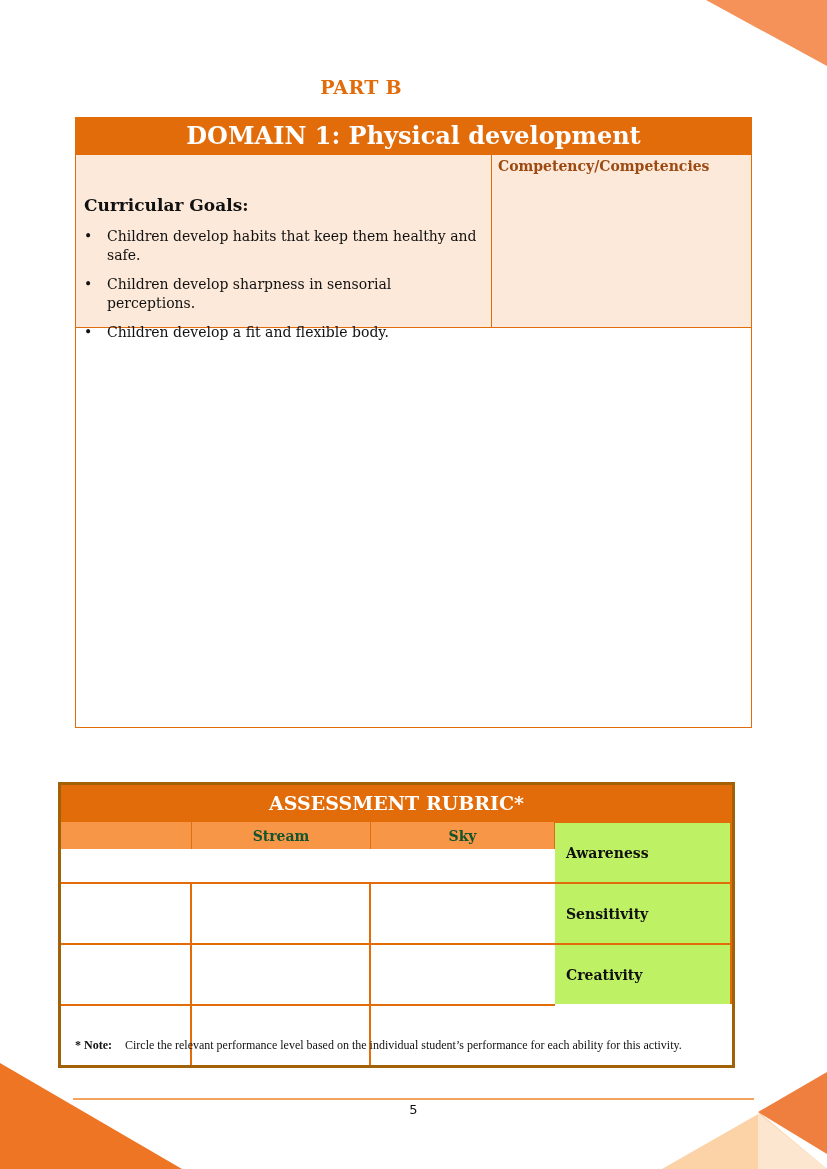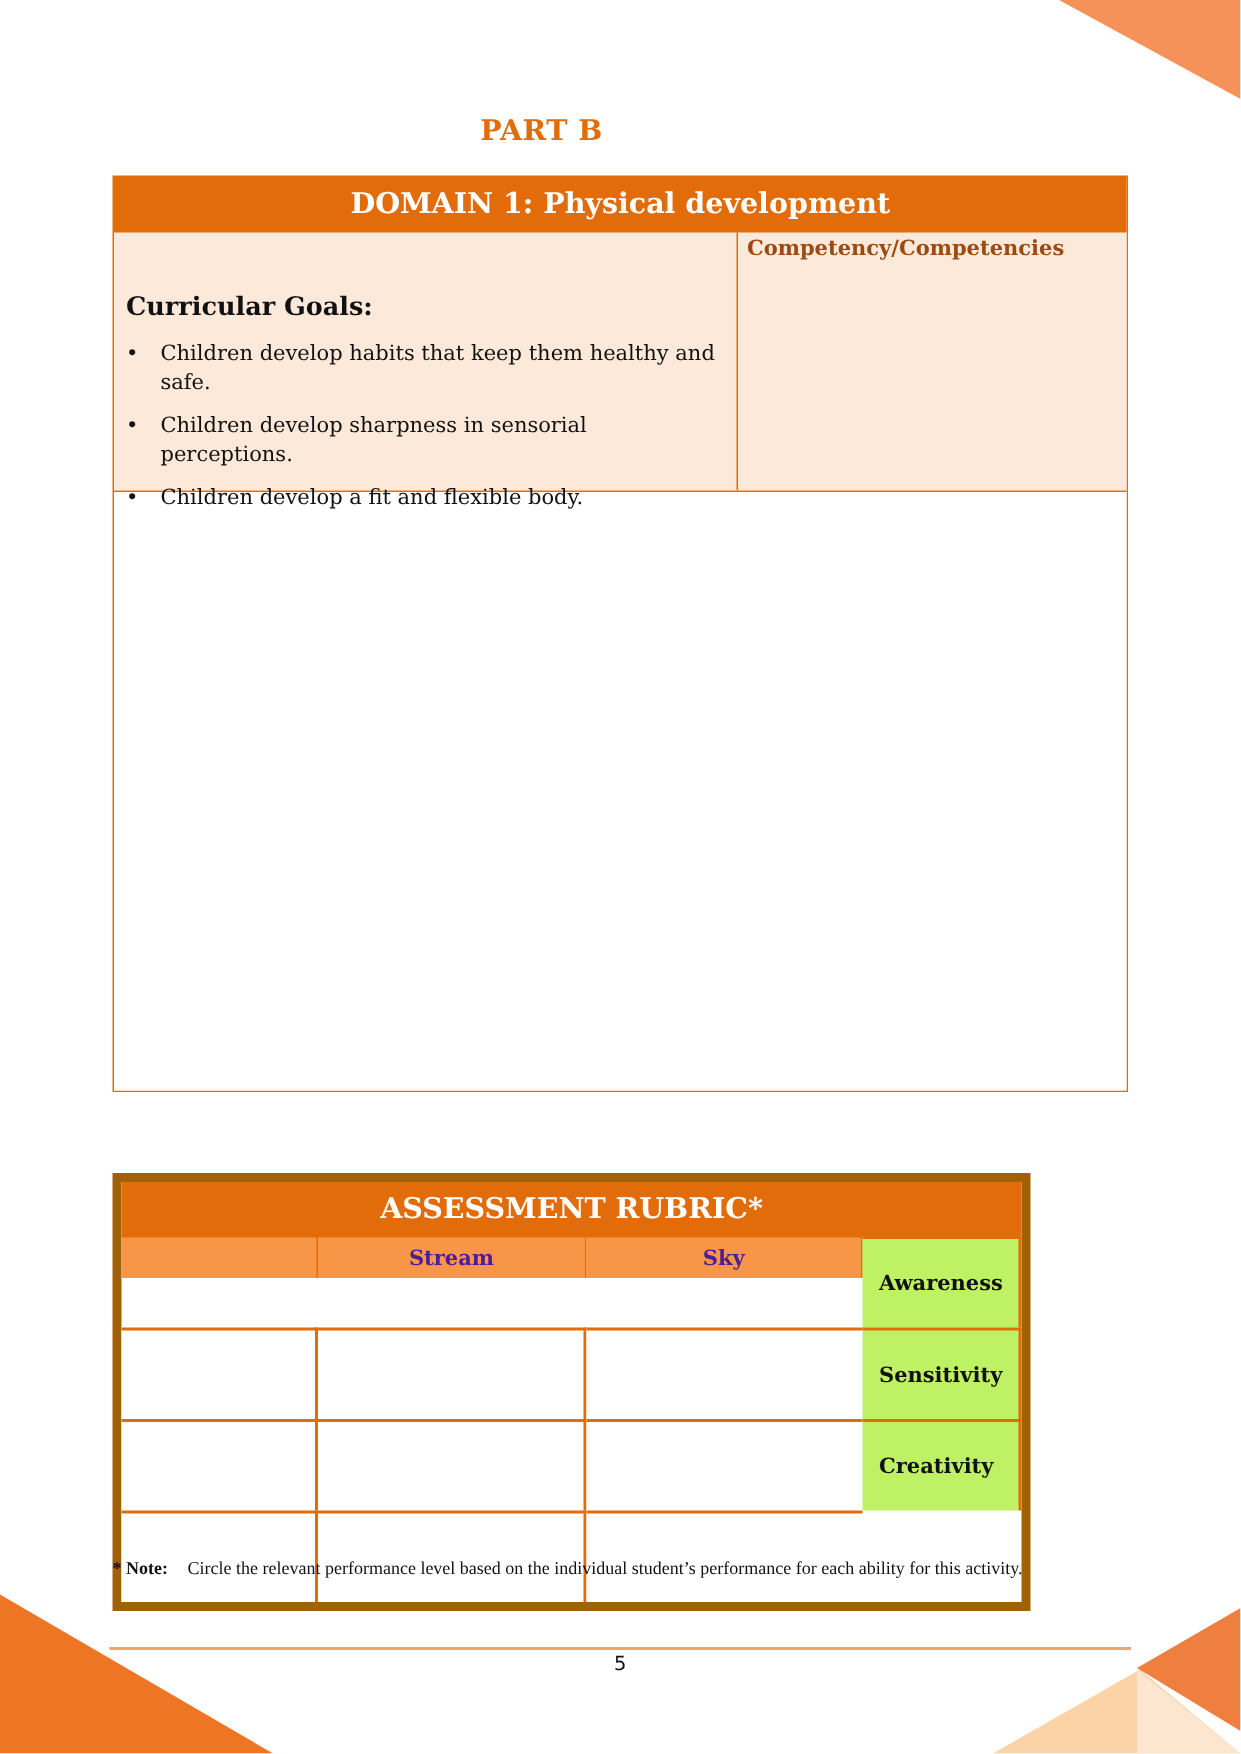--- a/index.html
+++ b/index.html
@@ -14,41 +14,41 @@
       letter-spacing: 0.3px;
     }
 
     
     .domain-table {
       position: absolute; left: 75px; top: 117px; width: 677px;
       border: 1px solid #e36c0a;
     }
     .band {
       background: #e36c0a; color: #fff; text-align: center; font-weight: bold;
-      font-size: 19px; height: 36px; line-height: 36px;
+      font-size: 24px; height: 36px; line-height: 36px;
     }
     .goals-row { display: flex; background: #fde9d9; height: 173px; border-top: 1px solid #e36c0a; }
     .goals-cell { width: 416px; border-right: 1.5px solid #e36c0a; padding: 18px 8px 0 8px; }
     .goals-title { font-weight: bold; font-size: 17px; margin-bottom: 12px; margin-top: 22px; }
     .goals-list { list-style: none; }
     .goals-list li { position: relative; padding-left: 23px; font-size: 14px; line-height: 19px; margin-bottom: 10px; }
     .goals-list li .bullet { position: absolute; left: 0; top: 0; font-size: 14px; }
     .comp-cell { flex: 1; padding: 3px 6px; }
     .comp-title { font-weight: bold; font-size: 14px; color: #9c4a12; }
     .activity-band { border-top: 1px solid #e36c0a; }
     .activity-body { height: 400px; background: #fff; border-top: 1px solid #e36c0a; }
 
     
     .rubric {
-      position: absolute; left: 75px; top: 782px; width: 612px;
-      border: 6px solid #a16207; border-collapse: collapse;
+      position: absolute; left: 58px; top: 782px; width: 677px;
+      border: 3px solid #a16207; border-collapse: collapse;
     }
     .rubric-band { background: #e36c0a; color: #fff; text-align: center; font-weight: bold; font-size: 19px; height: 36px; line-height: 36px; }
     .rubric-grid { display: grid; grid-template-columns: 131px 179px 184px 1fr; }
-    .rh { background: #f79646; height: 28px; line-height: 28px; text-align: center; font-weight: bold; font-size: 14px; color: #4c1d95;
+    .rh { background: #f79646; height: 28px; line-height: 28px; text-align: center; font-weight: bold; font-size: 14px; color: #14532d;
           border-right: 1px solid #e36c0a; border-top: 1px solid #e36c0a; }
     .rh:last-child { border-right: none; }
     .rl { background: #bef264; height: 61px; display: flex; align-items: center; padding-left: 11px; font-weight: bold; font-size: 14px;
           border-top: 2px solid #e36c0a; border-right: 2px solid #e36c0a; }
     .rc { background: #fff; height: 61px; border-top: 2px solid #e36c0a; border-right: 2px solid #e36c0a; }
     .rc.last { border-right: none; }
 
     .note {
       position: absolute; left: 75px; top: 1036px; width: 680px; font-size: 12px; line-height: 19px;
       font-family: Liberation Serif, serif;

